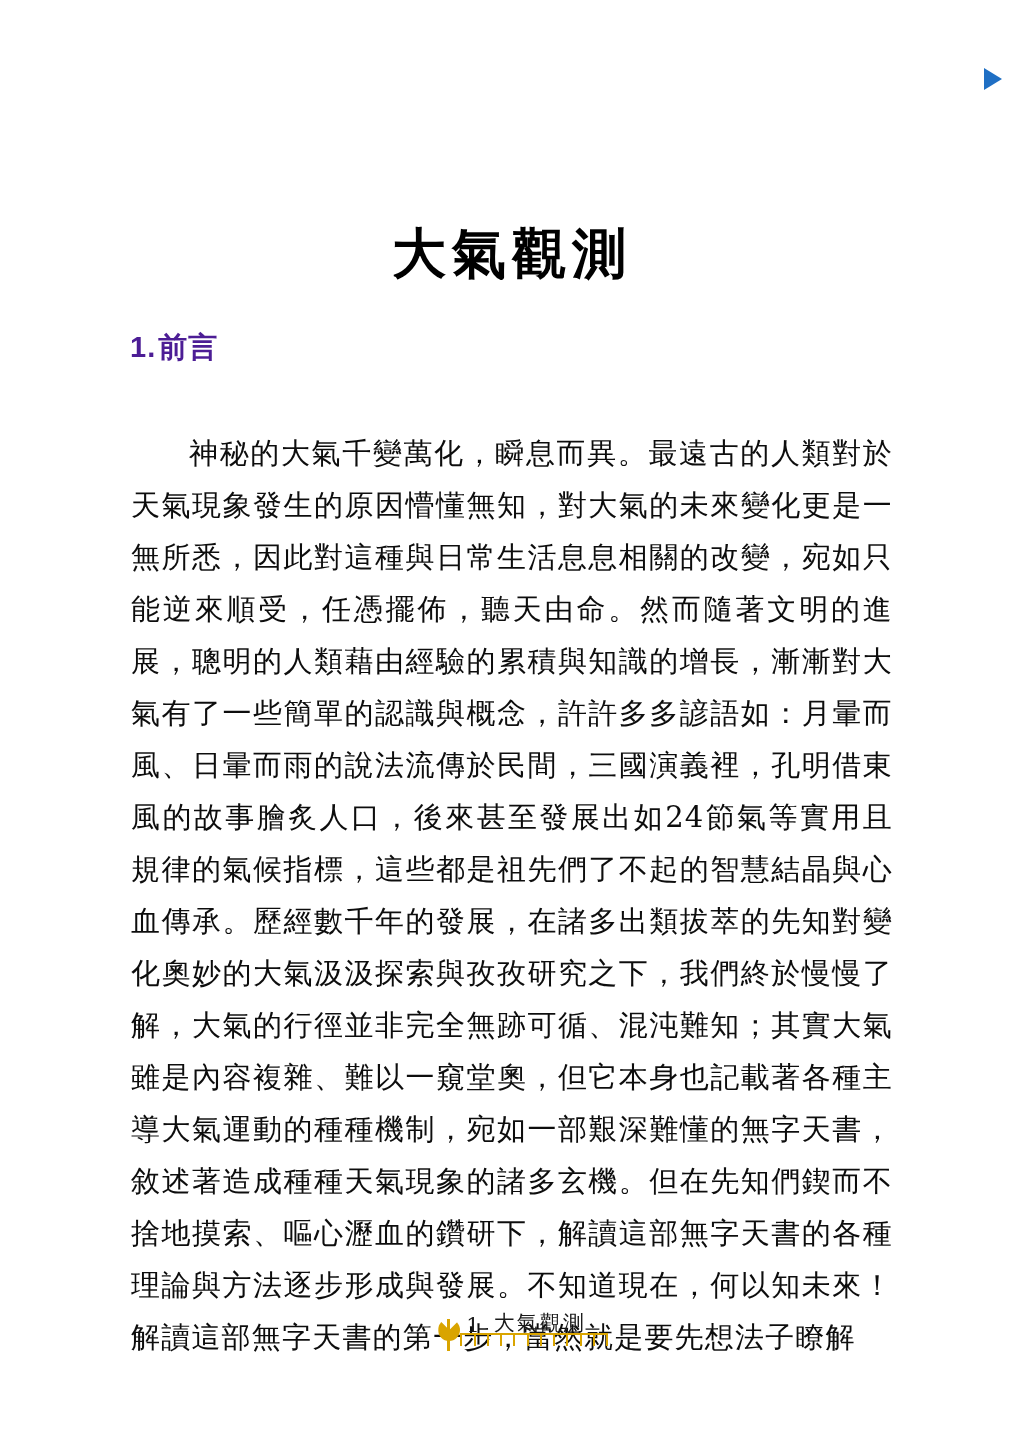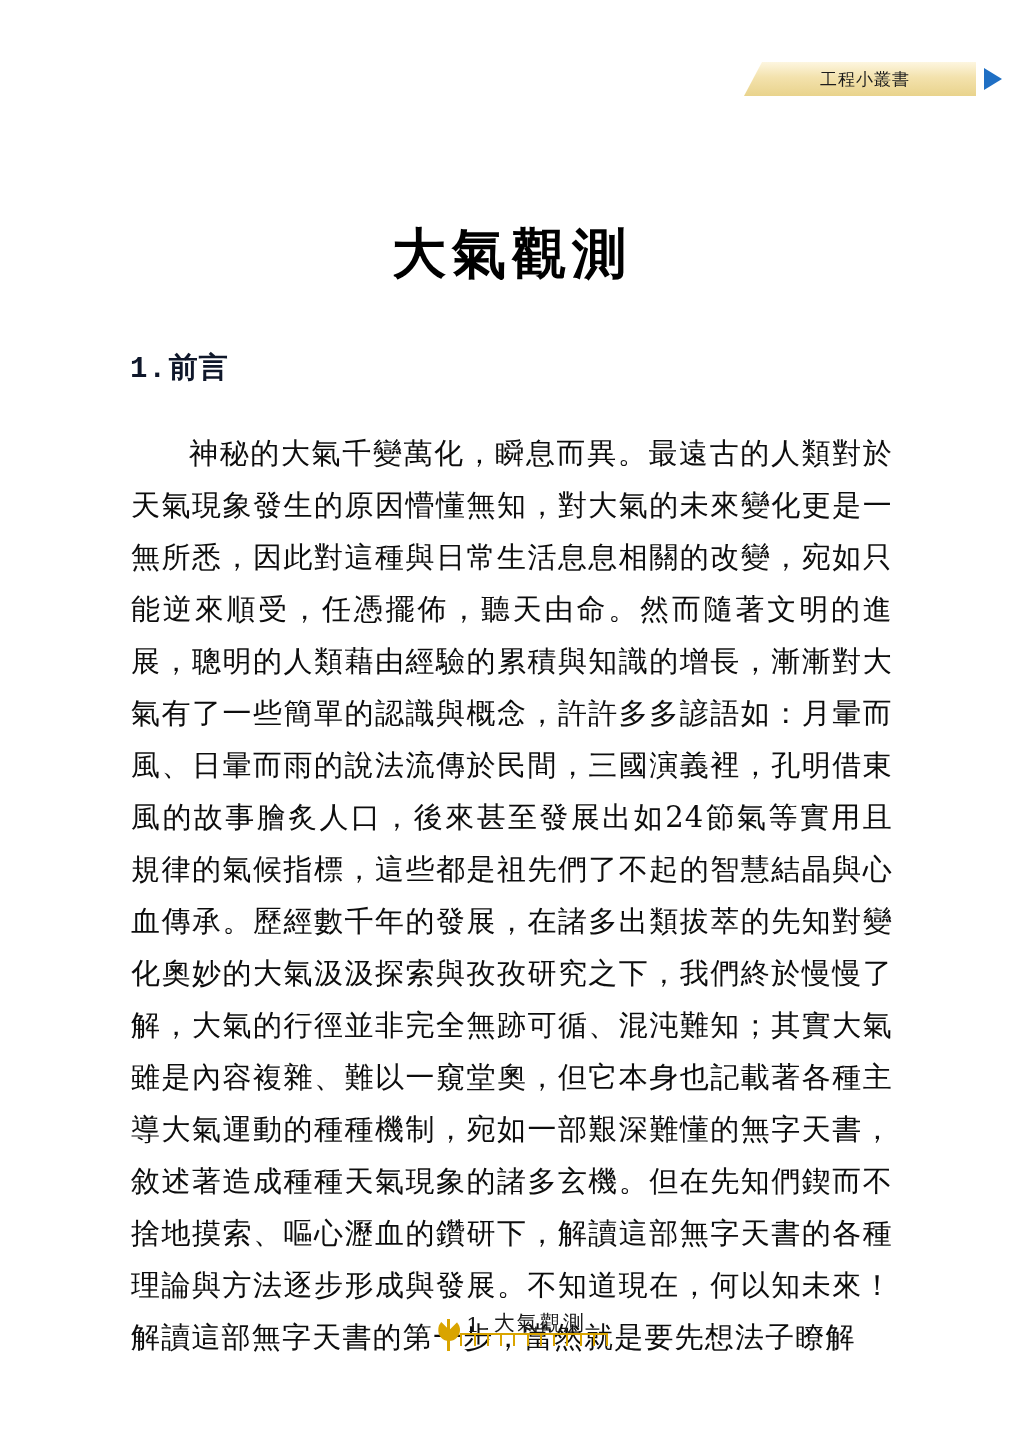--- a/index.html
+++ b/index.html
@@ -62,26 +62,26 @@
     font-family: "DejaVu Serif", "Liberation Serif", serif;
     font-weight: bold;
     font-size: 54px;
     letter-spacing: 6px;
     color: #000;
   }
 
   
   .section-heading {
     position: absolute;
-    top: 348px;
+    top: 328px;
     left: 130px;
-    font-family: Liberation Mono, monospace;
+    font-family: Liberation Sans, sans-serif;
     font-size: 29px;
     font-weight: 600;
-    color: #0f172a;
+    color: #4c1d95;
     letter-spacing: 1px;
   }
   .section-heading .num {
     margin-right: 2px;
   }
 
   
   .body-text {
     position: absolute;
     top: 398px;
@@ -166,23 +166,20 @@
     display: block;
     width: 2px;
     height: 11px;
     background: #d9a400;
   }
 </style>
 </head>
 <body>
 
 <div class="header-banner">
-  <div class="banner-shape">
-    <span>工程小叢書</span>
-  </div>
   <div class="banner-arrow"></div>
 </div>
 
 <h1 class="doc-title">大氣觀測</h1>
 
 <div class="section-heading">
   <span class="num">1.</span><span>前言</span>
 </div>
 
 <p class="body-text">神秘的大氣千變萬化，瞬息而異。最遠古的人類對於天氣現象發生的原因懵懂無知，對大氣的未來變化更是一無所悉，因此對這種與日常生活息息相關的改變，宛如只能逆來順受，任憑擺佈，聽天由命。然而隨著文明的進展，聰明的人類藉由經驗的累積與知識的增長，漸漸對大氣有了一些簡單的認識與概念，許許多多諺語如：月暈而風、日暈而雨的說法流傳於民間，三國演義裡，孔明借東風的故事膾炙人口，後來甚至發展出如24節氣等實用且規律的氣候指標，這些都是祖先們了不起的智慧結晶與心血傳承。歷經數千年的發展，在諸多出類拔萃的先知對變化奧妙的大氣汲汲探索與孜孜研究之下，我們終於慢慢了解，大氣的行徑並非完全無跡可循、混沌難知；其實大氣雖是內容複雜、難以一窺堂奧，但它本身也記載著各種主導大氣運動的種種機制，宛如一部艱深難懂的無字天書，敘述著造成種種天氣現象的諸多玄機。但在先知們鍥而不捨地摸索、嘔心瀝血的鑽研下，解讀這部無字天書的各種理論與方法逐步形成與發展。不知道現在，何以知未來！解讀這部無字天書的第一步，當然就是要先想法子瞭解</p>

